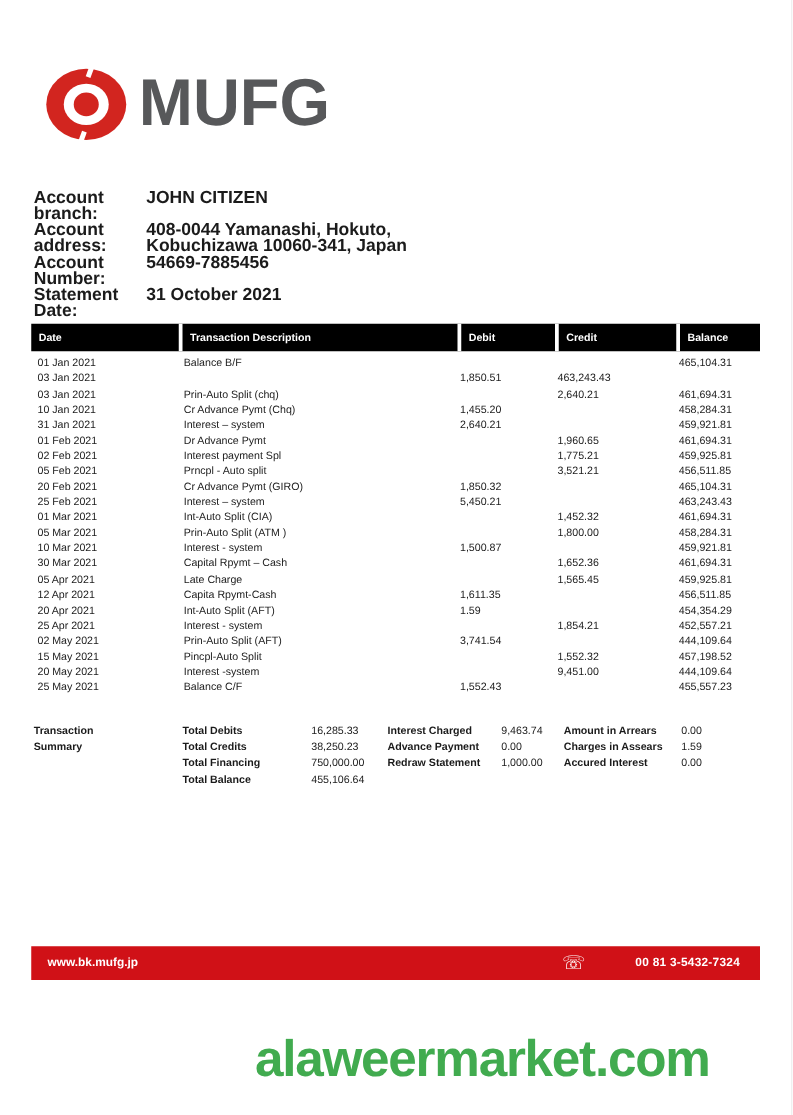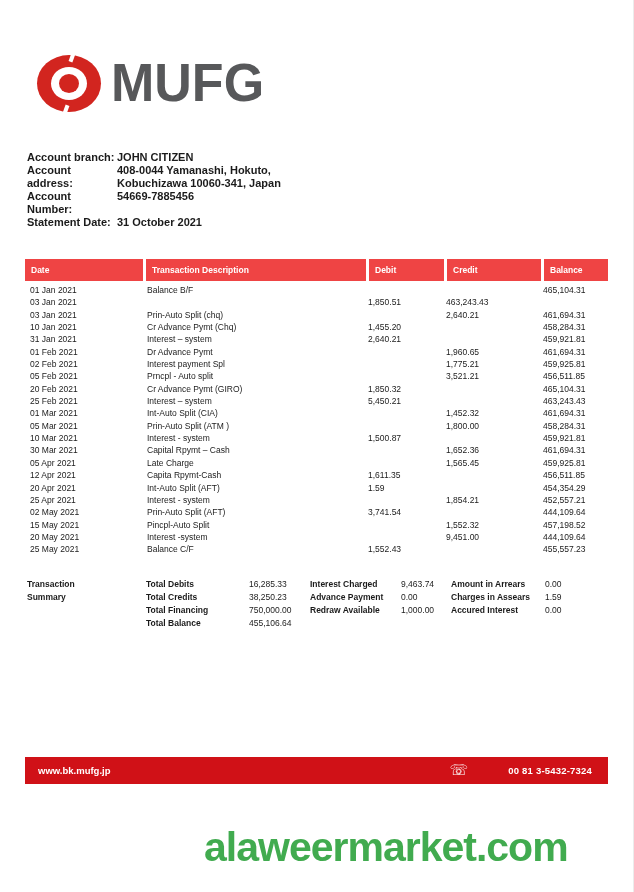--- a/index.html
+++ b/index.html
@@ -17,28 +17,28 @@
   .notch-top{left:33px;top:-2px;transform:rotate(20deg);}
   .notch-bottom{left:27px;bottom:-2px;transform:rotate(20deg);}
   .logo-ring{position:absolute;left:14px;top:12px;width:36px;height:33px;border-radius:50%;background:#ffffff;}
   .logo-dot{position:absolute;left:22px;top:19px;width:20px;height:19px;border-radius:50%;background:#d2251f;}
   .logo-text{
     margin-left:10px;font-size:52px;font-weight:bold;color:#57585a;
     letter-spacing:0px;line-height:57px;transform:scaleY(1.02);
   }
 
   
-  .account{position:absolute;left:27px;top:151px;font-size:11px;font-weight:bold;line-height:13px;}
+  .account{position:absolute;left:27px;top:151px;font-size:14px;font-weight:bold;line-height:13px;}
   .acct-row{display:flex;}
   .acct-label{width:90px;flex:0 0 90px;}
   .acct-value div{white-space:nowrap;}
 
   
   .table{position:absolute;left:25px;top:259px;width:583px;}
-  .thead{display:grid;grid-template-columns:118px 223px 78px 97px 1fr;background:#ef4444;height:22px;align-items:center;}
+  .thead{display:grid;grid-template-columns:118px 223px 78px 97px 1fr;background:#000000;height:22px;align-items:center;}
   .th{color:#ffffff;font-weight:bold;font-size:8.5px;padding-left:6px;height:22px;line-height:22px;box-sizing:border-box;}
   .th + .th{border-left:3px solid #ffffff;}
   .tbody{margin-top:3px;}
   .tr{display:grid;grid-template-columns:118px 223px 78px 97px 1fr;height:12.35px;}
   .td{font-size:8.5px;line-height:12.35px;padding-left:5px;white-space:nowrap;overflow:hidden;}
   .td.c1{padding-left:4px;}
   .td.c2,.td.c3,.td.c4{padding-left:2px;}
 
   
   .summary{
@@ -287,21 +287,21 @@
       <div class="sum-cell sum-bold">Summary</div>
       <div class="sum-cell sum-bold">Total Credits</div>
       <div class="sum-cell">38,250.23</div>
       <div class="sum-cell sum-bold">Advance Payment</div>
       <div class="sum-cell">0.00</div>
       <div class="sum-cell sum-bold">Charges in Assears</div>
       <div class="sum-cell">1.59</div>
       <div class="sum-cell sum-bold"></div>
       <div class="sum-cell sum-bold">Total Financing</div>
       <div class="sum-cell">750,000.00</div>
-      <div class="sum-cell sum-bold">Redraw Available</div>
+      <div class="sum-cell sum-bold">Redraw Statement</div>
       <div class="sum-cell">1,000.00</div>
       <div class="sum-cell sum-bold">Accured Interest</div>
       <div class="sum-cell">0.00</div>
       <div class="sum-cell sum-bold"></div>
       <div class="sum-cell sum-bold">Total Balance</div>
       <div class="sum-cell">455,106.64</div>
       <div class="sum-cell sum-bold"></div>
       <div class="sum-cell"></div>
       <div class="sum-cell sum-bold"></div>
       <div class="sum-cell"></div>

